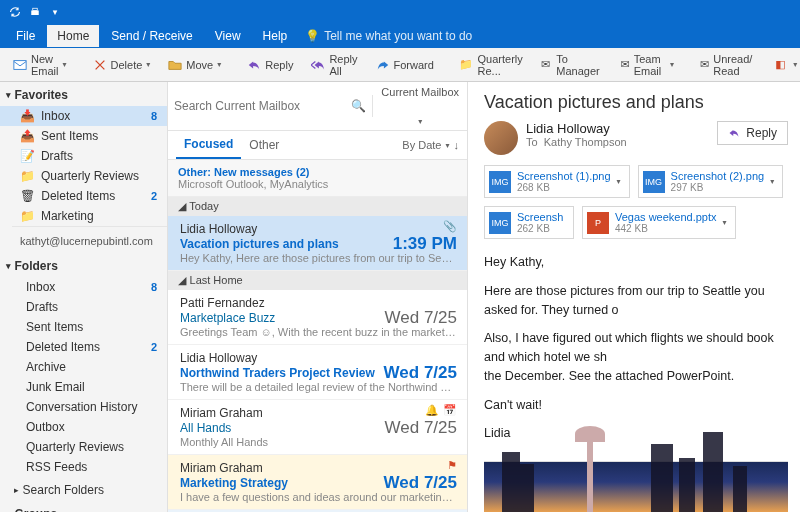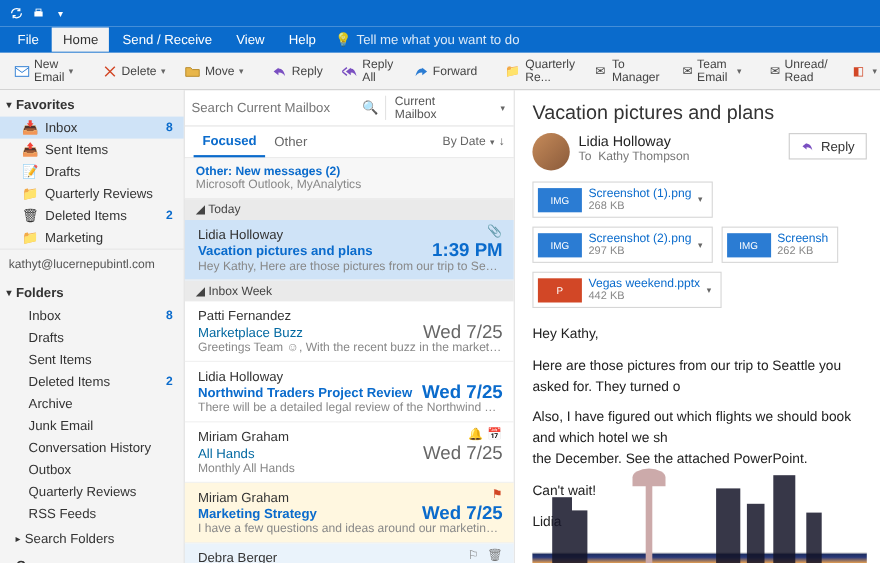--- a/index.html
+++ b/index.html
@@ -18,28 +18,28 @@
 .caret { font-size:8px; color:#666; }
 .ricon { width:14px; height:14px; display:inline-block; }
 .main { display:flex; height:430px; }
 
 .sidebar { width:168px; background:#f4f4f4; border-right:1px solid #e0e0e0; display:flex; flex-direction:column; font-size:12px; }
 .side-section-hd { display:flex; align-items:center; gap:4px; padding:6px 8px 4px 6px; font-weight:600; color:#333; }
 .side-item { display:flex; align-items:center; justify-content:space-between; padding:3px 10px 3px 20px; cursor:default; }
 .side-item .lbl { display:flex; align-items:center; gap:6px; }
 .side-item.selected { background:#cfe3f7; }
 .side-badge { color:#0a6bcc; font-weight:600; font-size:11px; }
-.side-account { padding:8px 8px 6px 8px; color:#555; font-size:11px; border-top:1px solid #e5e5e5; }
+.side-account { padding:8px 8px 6px 8px; color:#555; font-size:11px; border-top:1px solid #e5e5e5;margin-left:12px; }
 .side-sub { padding-left:26px; }
 
 .msglist { width:300px; border-right:1px solid #e0e0e0; display:flex; flex-direction:column; }
 .searchrow { display:flex; align-items:center; border-bottom:1px solid #e3e3e3; }
 .searchbox { flex:1; display:flex; align-items:center; padding:4px 6px; color:#888; font-size:12px; border-right:1px solid #e3e3e3; }
 .searchbox input { flex:1; border:none; outline:none; font-size:12px; background:transparent; color:#333; }
-.scopebtn { padding:4px 8px; font-size:11px; color:#555; display:flex; align-items:center; gap:19px; }
+.scopebtn { padding:4px 8px; font-size:11px; color:#555; display:flex; align-items:center; gap:19px;flex-direction:column; }
 .tabsrow { display:flex; align-items:center; border-bottom:1px solid #e3e3e3; padding:0 8px; font-size:12px; }
 .listtab { padding:6px 8px; color:#666; cursor:default; }
 .listtab.active { color:#0a6bcc; border-bottom:2px solid #0a6bcc; font-weight:600; }
 .tabsrow .spacer { flex:1; }
 .sortlabel { font-size:11px; color:#666; display:flex; gap:4px; align-items:center; }
 .other-banner { background:#f7f7f7; padding:6px 10px; font-size:11px; border-bottom:1px solid #ececec; }
 .other-banner .t { color:#0a6bcc; font-weight:600; }
 .other-banner .s { color:#888; }
 .group-hd { background:#eaeaea; color:#444; font-size:11px; padding:3px 10px; }
 .msg { padding:6px 10px 6px 12px; border-bottom:1px solid #f0f0f0; position:relative; }
@@ -56,21 +56,21 @@
 
 .reading { flex:1; padding:10px 12px 0 16px; overflow:hidden; display:flex; flex-direction:column; }
 .read-hd { font-size:18px; color:#333; margin-bottom:8px; font-weight:400; }
 .read-meta { display:flex; align-items:flex-start; gap:8px; }
 .avatar { width:34px; height:34px; border-radius:50%; background:linear-gradient(135deg,#c68b5a,#8a5a3a); }
 .meta-txt .nm { font-size:13px; color:#222; }
 .meta-txt .to { font-size:11px; color:#777; }
 .reply-btn { margin-left:auto; border:1px solid #ccc; padding:4px 10px; font-size:12px; color:#333; display:flex; gap:6px; align-items:center; }
 .attachments { display:flex; gap:8px; margin-top:10px; flex-wrap:wrap; }
 .attach { border:1px solid #d6d6d6; display:flex; align-items:center; gap:6px; padding:4px 8px 4px 4px; font-size:11px; min-width:140px; }
-.attach .aicon { width:40px; height:22px; background:#2b7cd3; display:flex; align-items:center; justify-content:center; color:#fff; font-size:9px; }
+.attach .aicon { width:22px; height:22px; background:#2b7cd3; display:flex; align-items:center; justify-content:center; color:#fff; font-size:9px; }
 .attach.ppt .aicon { background:#d24726; }
 .attach .aname { color:#0a6bcc; }
 .attach .asize { color:#888; font-size:10px; }
 .body-text { margin-top:14px; font-size:12.5px; color:#222; line-height:1.5; }
 .body-text p { margin-bottom:10px; }
 .hero { margin-top:8px; height:110px; background:linear-gradient(180deg,#1a2a5a 0%,#2a3a7a 40%,#e8a050 100%); position:relative; border-top:1px solid #ddd; }
 .needle { position:absolute; left:34%; bottom:0; width:6px; height:72px; background:#caa; }
 .needle::before { content:""; position:absolute; top:-14px; left:-12px; width:30px; height:16px; background:#caa; border-radius:50% 50% 0 0; }
 .bld { position:absolute; bottom:0; background:rgba(20,20,40,.85); }
 .b1{left:6%;width:18px;height:60px}.b2{left:12%;width:14px;height:48px}.b3{left:55%;width:22px;height:68px}.b4{left:64%;width:16px;height:54px}.b5{left:72%;width:20px;height:80px}.b6{left:82%;width:14px;height:46px}
@@ -316,21 +316,21 @@
     <div class="msg selected">
       <div class="icons">
           <span>📎</span>
         </div>
       <div class="from">Lidia Holloway</div>
       <div class="subject">Vacation pictures and plans</div>
       <div class="time">1:39 PM</div>
       <div class="preview">Hey Kathy,  Here are those pictures from our trip to Seattle you asked for.</div>
     </div>
 
-    <div class="group-hd">◢ <span>Inbox Week</span></div>
+    <div class="group-hd">◢ <span>Last Home</span></div>
 
     <div class="msg read">
       <div class="from">Patti Fernandez</div>
       <div class="subject">Marketplace Buzz</div>
       <div class="time">Wed 7/25</div>
       <div class="preview">Greetings Team ☺,   With the recent buzz in the marketplace for the XT</div>
     </div>
     <div class="msg">
       <div class="from">Lidia Holloway</div>
       <div class="subject">Northwind Traders Project Review</div>

